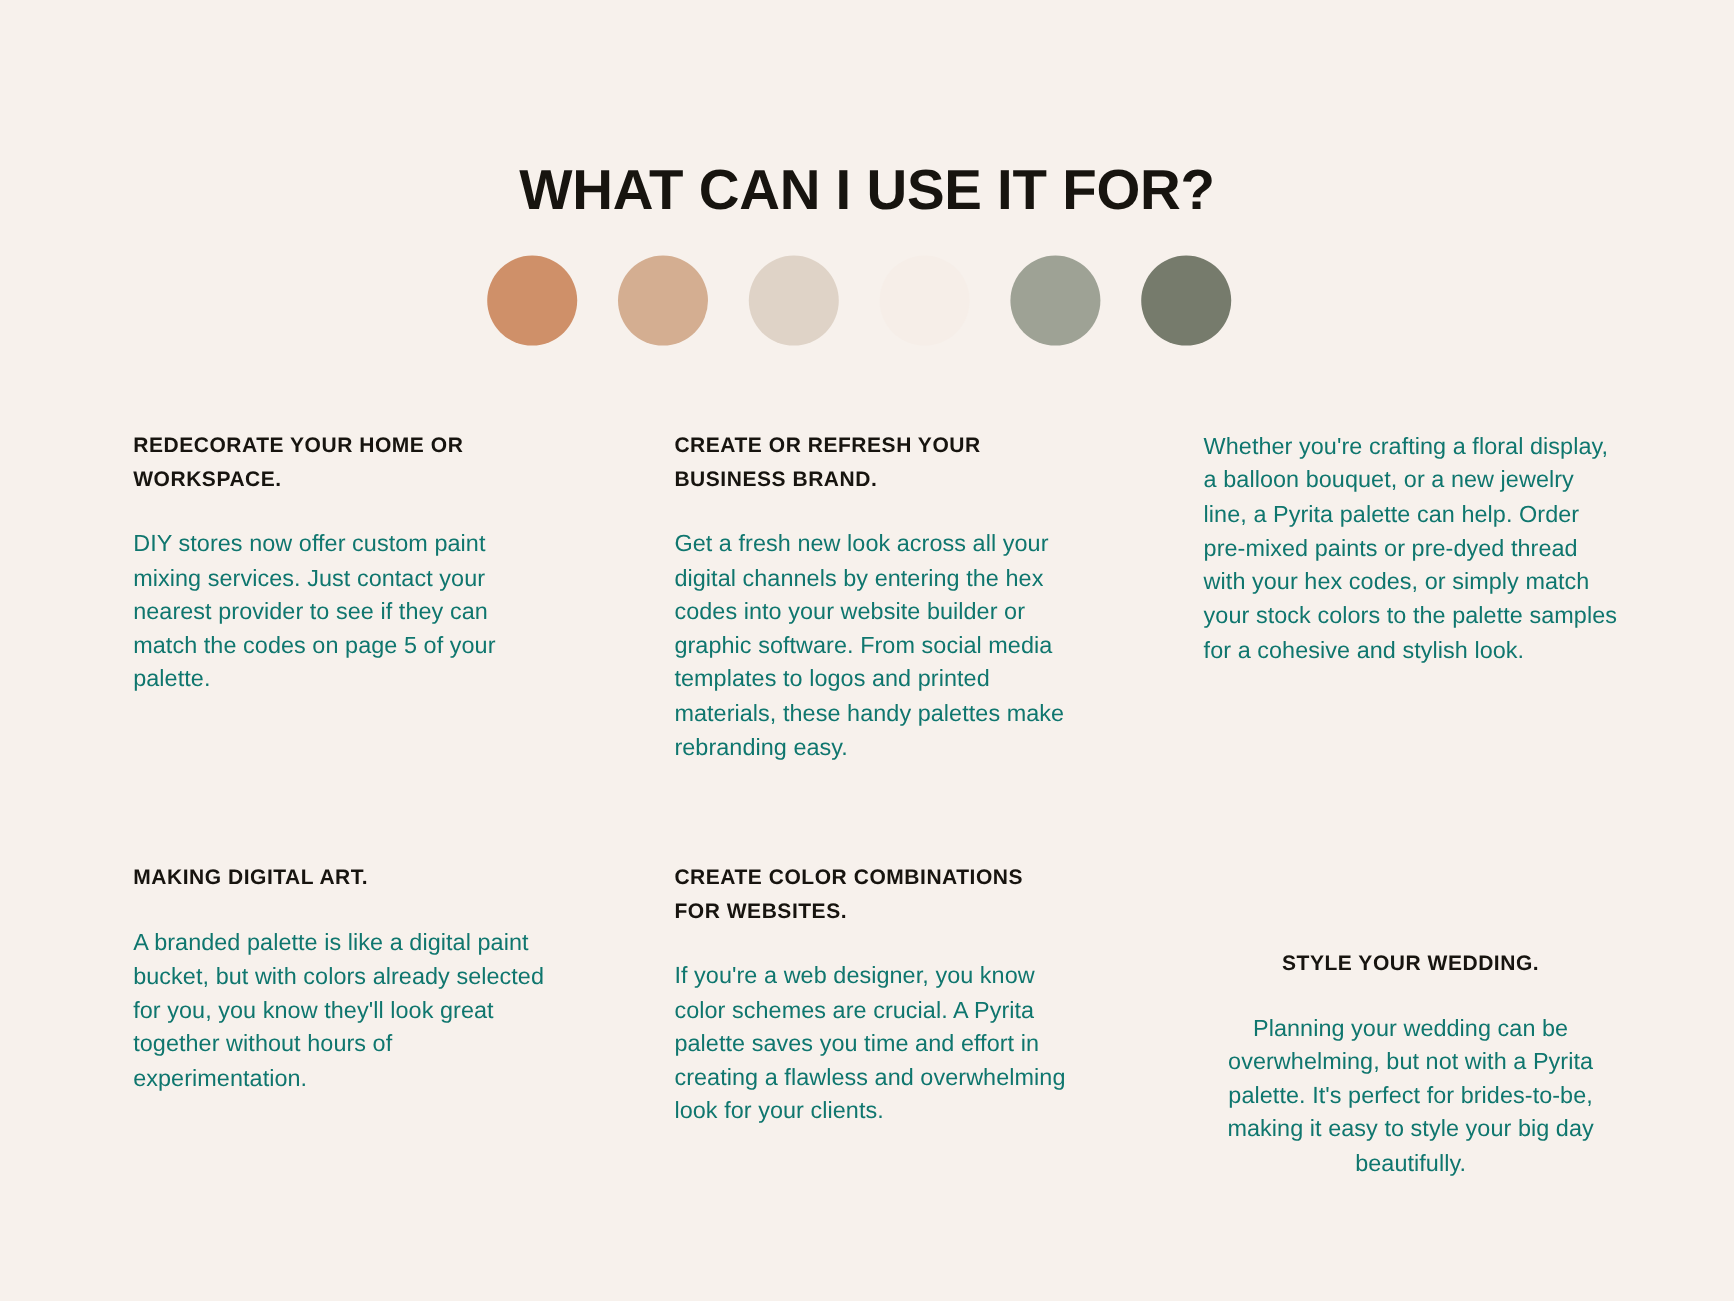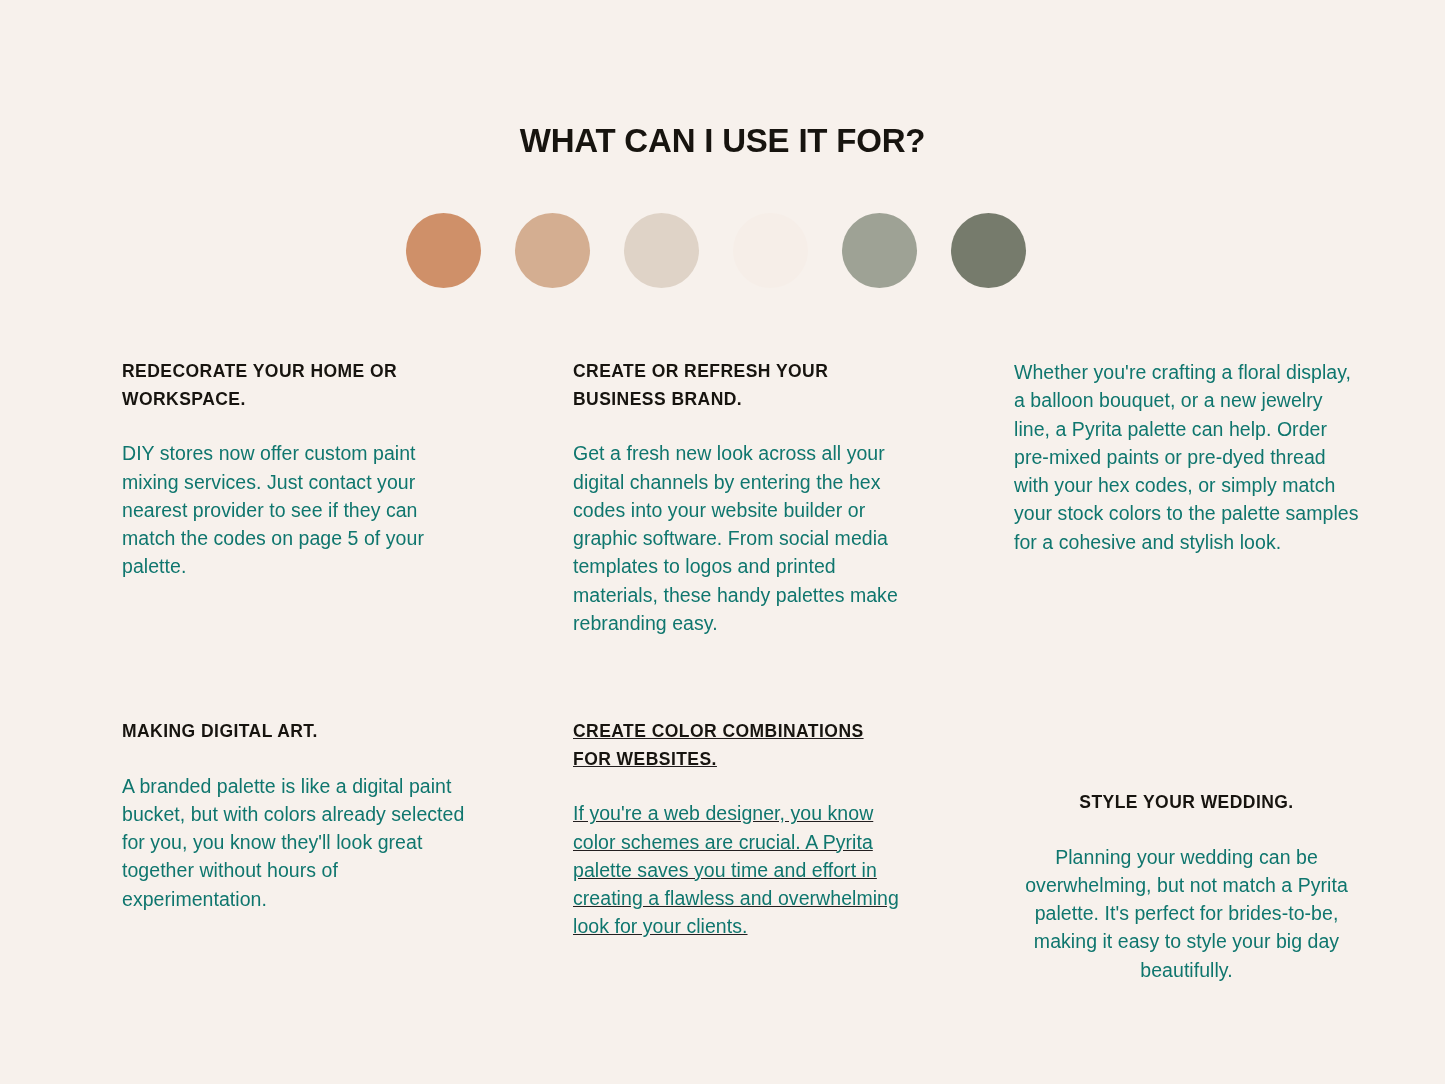--- a/index.html
+++ b/index.html
@@ -23,21 +23,21 @@
     box-sizing: border-box;
   }
 
   
   .page-title {
     position: absolute;
     top: 100px;
     left: 0;
     width: 1445px;
     text-align: center;
-    font-size: 33px;
+    font-size: 47px;
     font-weight: 700;
     letter-spacing: -0.2px;
     color: #17140F;
     line-height: 1.15;
     font-family: "Liberation Sans", sans-serif;
   }
 
   
   .swatch-row {
     position: absolute;
@@ -53,21 +53,21 @@
     width: 75px;
     height: 75px;
     border-radius: 50%;
     flex: 0 0 auto;
   }
 
   
   .columns {
     position: absolute;
     top: 352px;
-    left: 12px;
+    left: 1px;
     width: 1143px;
     height: 700px;
     padding-left: 40px;
   }
   .col {
     position: absolute;
     top: 0;
   }
   .col-1 { left: 110px;  width: 348px; }
   .col-2 { left: 561px;  width: 330px; }
@@ -91,21 +91,21 @@
     color: #0f766e;
     margin: 0;
     letter-spacing: 0.05px;
   }
 
   
   .c1-b1 { position: absolute; top: 6px;  left: 0; width: 348px; }
   .c1-b2 { position: absolute; top: 366px; left: 0; width: 348px; }
 
   .c2-b1 { position: absolute; top: 6px;  left: 0; width: 330px; }
-  .c2-b2 { position: absolute; top: 366px; left: 0; width: 330px; text-decoration: underline; }
+  .c2-b2 { position: absolute; top: 366px; left: 0; width: 330px; }
 
   .c3-b1 { position: absolute; top: 6px;  left: 0; width: 345px; }
   .c3-b2 { position: absolute; top: 437px; left: 0; width: 345px; text-align: center; }
 </style>
 </head>
 <body style="background: rgb(247, 241, 236);">
 
 <div class="page">
 
   <h1 class="page-title">WHAT CAN I USE IT FOR?</h1>
@@ -142,18 +142,18 @@
         <p class="block-body">If you're a web designer, you know color schemes are crucial. A Pyrita palette saves you time and effort in creating a flawless and overwhelming look for your clients.</p>
       </div>
     </div>
 
     <div class="col col-3">
       <div class="block c3-b1">
         <p class="block-body">Whether you're crafting a floral display, a balloon bouquet, or a new jewelry line, a Pyrita palette can help. Order pre-mixed paints or pre-dyed thread with your hex codes, or simply match your stock colors to the palette samples for a cohesive and stylish look.</p>
       </div>
       <div class="block c3-b2">
         <div class="block-heading">STYLE YOUR WEDDING.</div>
-        <p class="block-body">Planning your wedding can be overwhelming, but not match a Pyrita palette. It's perfect for brides-to-be, making it easy to style your big day beautifully.</p>
+        <p class="block-body">Planning your wedding can be overwhelming, but not with a Pyrita palette. It's perfect for brides-to-be, making it easy to style your big day beautifully.</p>
       </div>
     </div>
 
   </div>
 </div>
 
 </body></html>

